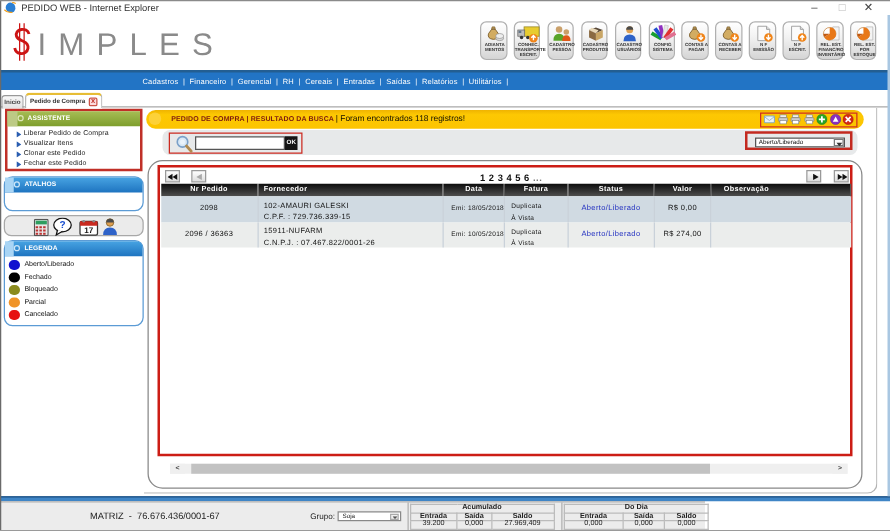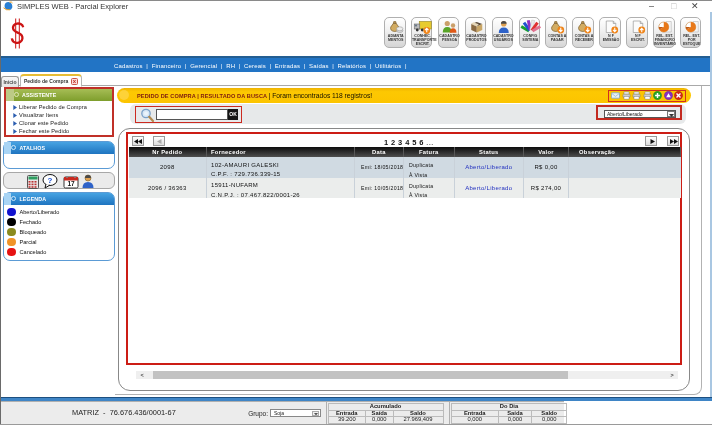--- a/index.html
+++ b/index.html
@@ -95,32 +95,33 @@
   .stbl .h { font-weight:bold; }
 </style>
 </head>
 <body>
 
   <div class="abs" id="titlebar">
     <svg class="abs" style="left:3px;top:1px" width="11" height="10" viewBox="0 0 11 10">
       <path d="M5.5 1 a4 4 0 1 0 4 4.6 l-6.5 0 a3 3 0 0 0 6 0.8 a4 4 0 0 0-3.5-5.4 m-2.5 3 l5 0 a2.6 2.6 0 0 0-5 0" fill="#2a7fd4"></path>
       <path d="M0.5 6.8 Q3 9.6 7 8.8 M9.5 2 Q8.8 0.6 6.5 1.2" stroke="#f0a020" stroke-width="1" fill="none"></path>
     </svg>
-    <div class="abs" id="tb-text">SIMPLES WEB - Parcial Explorer</div>
+    <div class="abs" id="tb-text">PEDIDO WEB - Internet Explorer</div>
     <div class="abs winctl" style="left:649px;">–</div>
     <div class="abs winctl" style="left:671px;color:#bbb;">□</div>
     <div class="abs winctl" style="left:691px;">✕</div>
   </div>
 
   <div class="abs" id="header">
     <svg class="abs" style="left:9px;top:5.5px" width="17" height="31" viewBox="0 0 17 31">
       <line x1="6.7" y1="0.5" x2="6.7" y2="30.5" stroke="#cc1414" stroke-width="1"></line>
       <line x1="10.3" y1="0.5" x2="10.3" y2="30.5" stroke="#cc1414" stroke-width="1"></line>
       <path d="M14.2 9.2 C13.5 6.2 10.5 5.2 8 5.6 C5 6.1 3.4 8.3 4.2 11 C4.9 13.3 7.5 14.1 9.5 15 C12 16.1 13.8 17.6 13.4 20.6 C13 23.6 10 25.3 7.2 24.8 C4.8 24.4 3.2 22.8 2.8 20.4" fill="none" stroke="#cc1414" stroke-width="2.3"></path>
     </svg>
+    <div class="abs" id="logo-t">IMPLES</div>
     <div class="abs tbtn" style="left:384.0px;">
       <svg class="ic" viewBox="0 0 21 16">
         <path d="M8 4.5 L11 4.5 L13.5 8 Q14.5 12 9.5 12.5 Q4.5 12 5.5 8 Z" fill="#d2ac62" stroke="#7a5c28" stroke-width="0.7"></path>
         <path d="M8 4.5 Q9.5 3 11 4.5 L10.5 2.5 L8.5 2.5 Z" fill="#c29c54" stroke="#7a5c28" stroke-width="0.6"></path>
         <ellipse cx="14.5" cy="11.5" rx="3.2" ry="2" fill="#ddd" stroke="#888" stroke-width="0.5"></ellipse>
         <ellipse cx="14.5" cy="9.8" rx="3.2" ry="2" fill="#eee" stroke="#888" stroke-width="0.5"></ellipse>
       </svg>
       <div class="lb">ADIANTA<br>MENTOS</div>
     </div>
     <div class="abs tbtn" style="left:410.9px;">

